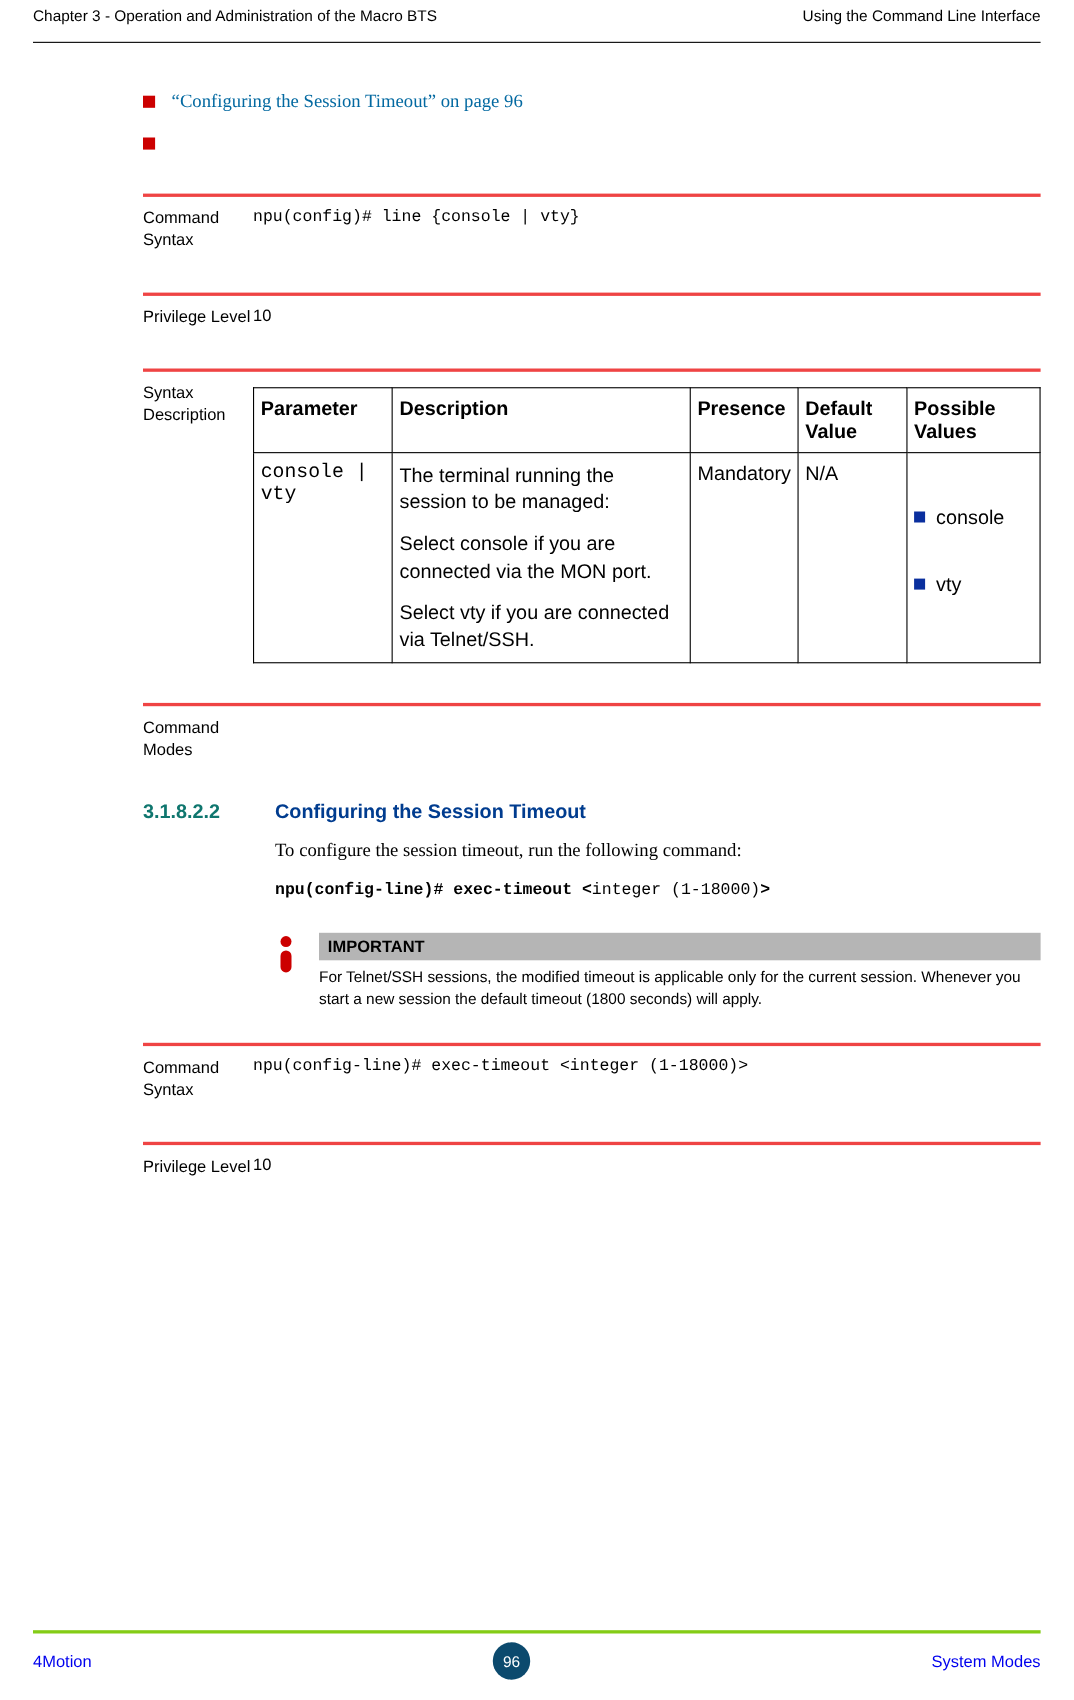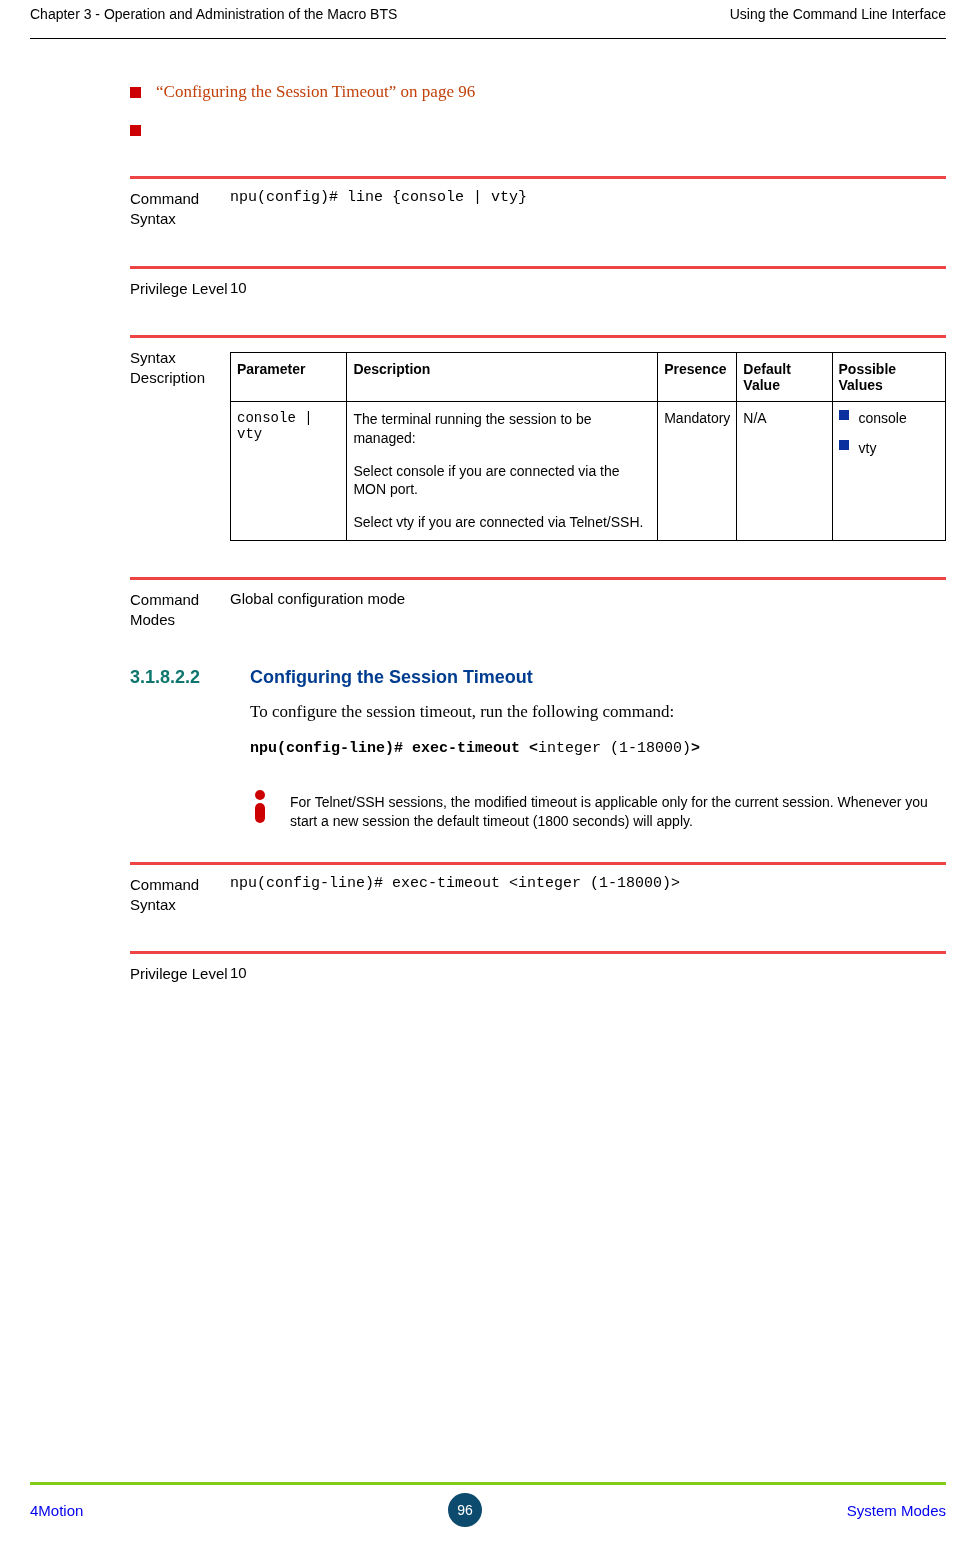--- a/index.html
+++ b/index.html
@@ -25,40 +25,40 @@
     .link-item { display: flex; align-items: flex-start; margin: 18px 0; }
     .bullet-sq {
       display: inline-block;
       width: 11px; height: 11px;
       background: #c00;
       margin-right: 15px;
       margin-top: 5px;
       flex-shrink: 0;
     }
     .bullet-sq.blue { background: #0a2f9e; }
-    .link-text { color: #c2410c; font-family: Georgia, 'Times New Roman', serif; font-size: 17px; }
+    .link-text { color: #0369a1; font-family: Georgia, 'Times New Roman', serif; font-size: 17px; }
     .def-block { display: flex; border-top: 3px solid #ef4444; padding-top: 10px; margin-bottom: 36px; }
     .def-label { width: 100px; font-size: 15px; line-height: 1.35; flex-shrink: 0; }
     .def-value { flex: 1; font-size: 15px; }
     .mono { font-family: 'Courier New', monospace; }
     .syntax-table {
       border-collapse: collapse;
       width: 100%;
       margin-top: 4px;
-      font-size: 14px;
+      font-size: 18px;
     }
     .syntax-table th, .syntax-table td {
       border: 1px solid #000;
       padding: 8px 6px;
       text-align: left;
       vertical-align: top;
     }
     .desc-cell p { margin-bottom: 14px; line-height: 1.35; }
     .desc-cell p:last-child { margin-bottom: 0; }
-    .pv-item { display: flex; align-items: flex-start; margin-bottom: 14px; }
+    .pv-item { display: flex; align-items: center; margin-bottom: 14px; margin-top: 40px; }
     .pv-item .bullet-sq { margin-top: 0; width: 10px; height: 10px; margin-right: 10px;}
     .section-heading { display: flex; margin: 10px 0 14px 0; }
     .section-num { color: #0f766e; font-weight: bold; font-size: 18px; width: 120px; flex-shrink: 0; }
     .section-title { color: #003c8f; font-weight: bold; font-size: 18px; }
     .body-text { font-family: Georgia, 'Times New Roman', serif; font-size: 17px; margin: 0 0 18px 120px; }
     .cmd-line { font-family: 'Courier New', monospace; margin: 0 0 30px 120px; font-size: 15px; }
     .cmd-line .b { font-weight: bold; }
     .important-box { display: flex; margin: 0 0 30px 120px; }
     .important-icon { width: 40px; flex-shrink: 0; padding-top: 2px; }
     .important-content { flex: 1; }
@@ -148,21 +148,20 @@
             </div>
           </td>
         </tr>
       </tbody>
         </table>
     </div>
   </div>
 
   <div class="def-block">
     <div class="def-label">Command Modes</div>
-    <div class="def-value">Global configuration mode</div>
   </div>
 
   <div class="section-heading">
     <div class="section-num">3.1.8.2.2</div>
     <div class="section-title">Configuring the Session Timeout</div>
   </div>
 
   <p class="body-text">To configure the session timeout, run the following command:</p>
 
   <div class="cmd-line">
@@ -170,20 +169,21 @@
   </div>
 
   <div class="important-box">
     <div class="important-icon">
       <svg class="info-i" width="20" height="36" viewBox="0 0 20 36">
         <circle cx="10" cy="6" r="5" fill="#c00"></circle>
         <rect x="5" y="14" width="10" height="20" rx="5" fill="#c00"></rect>
       </svg>
     </div>
     <div class="important-content">
+      <div class="important-header">IMPORTANT</div>
       <div class="important-body">For Telnet/SSH sessions, the modified timeout is applicable only for the current session. Whenever you start a new session the default timeout (1800 seconds) will apply.</div>
     </div>
   </div>
 
   <div class="def-block">
     <div class="def-label">Command Syntax</div>
     <div class="def-value mono">npu(config-line)# exec-timeout &lt;integer (1-18000)&gt;</div>
   </div>
 
   <div class="def-block">

